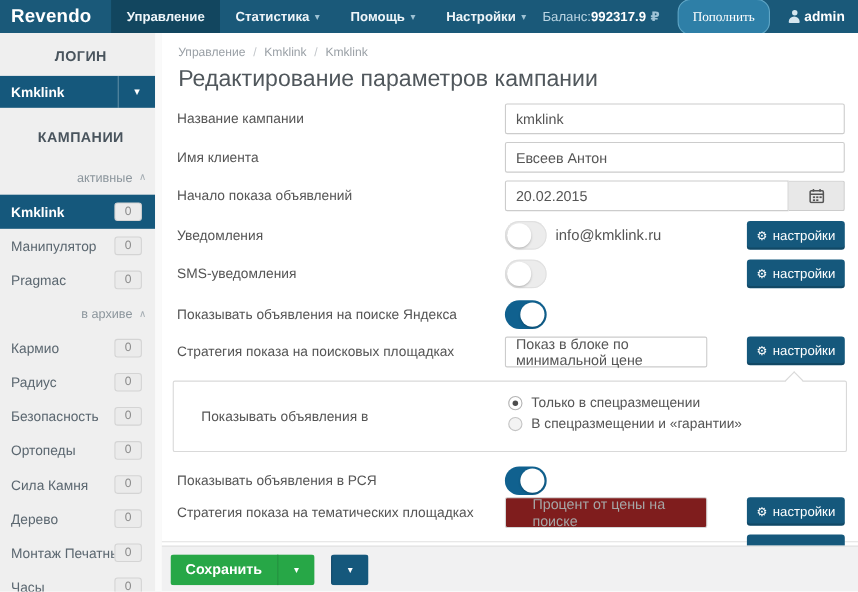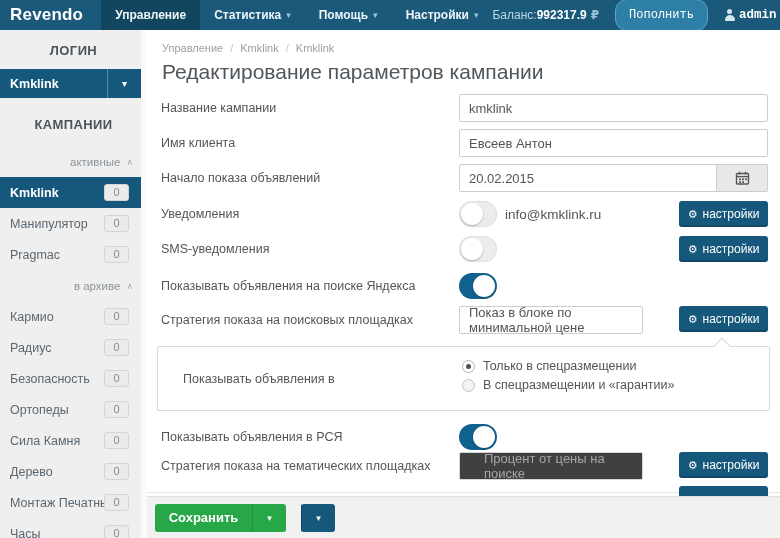--- a/index.html
+++ b/index.html
@@ -8,22 +8,22 @@
 
   
   .topbar { height:30px; background:#1a5979; display:flex; align-items:stretch; color:#fff; }
   .logo { font-size:17px; font-weight:bold; color:#fff; display:flex; align-items:center; padding:0 18px 0 10px; letter-spacing:.2px; }
   .nav-item { display:flex; align-items:center; gap:5px; padding:0 14px; font-size:12px; font-weight:bold; color:#eef5f9; cursor:pointer; }
   .nav-item.active { background:#12465f; }
   .nav-caret { font-size:9px; color:#9fc2d4; }
   .topbar-right { margin-left:auto; display:flex; align-items:center; padding-right:12px; }
   .balance { font-size:12px; color:#bcd6e4; }
   .ruble { color:#9fc3d6; font-weight:bold; font-size:12px; margin-left:4px; font-family:"DejaVu Sans",sans-serif; }
-  .btn-topup { margin:0 16px; background:#2e7fa7; border:1px solid #5fa6c6; border-radius:12px; color:#fff; font-size:12px; padding:8px 13px; cursor:pointer; font-family:Liberation Mono, monospace; }
-  .user { display:flex; align-items:center; gap:3px; font-size:12.5px; font-weight:bold; color:#fff; cursor:pointer;font-family:Liberation Mono, monospace; }
+  .btn-topup { margin:0 16px; background:#2e7fa7; border:1px solid #5fa6c6; border-radius:12px; color:#fff; font-size:12px; padding:8px 13px; cursor:pointer; font-family:Liberation Serif, serif; }
+  .user { display:flex; align-items:center; gap:3px; font-size:12.5px; font-weight:bold; color:#fff; cursor:pointer; }
   .person { width:12px; height:12px; position:relative; display:inline-block; }
   .person::before { content:""; position:absolute; left:3.5px; top:0; width:5px; height:5px; border-radius:50%; background:#d5e6ef; }
   .person::after { content:""; position:absolute; left:1px; top:6px; width:10px; height:6px; border-radius:5px 5px 1px 1px; background:#d5e6ef; }
 
   
   .shell { display:flex; height:508px; }
 
   
   .sidebar { width:147px; background:#efefef; position:relative; flex:none; overflow:hidden; }
   .scroll-strip { position:absolute; top:0; right:0; width:6px; height:100%; background:#fafafa; }
@@ -50,21 +50,21 @@
 
   .row { position:relative; }
   .row .lbl { position:absolute; left:14px; top:50%; transform:translateY(-50%); font-size:12.5px; color:#555; }
   .h28 { height:28px; }
   .h26 { height:26px; }
 
   .tb { position:absolute; left:312px; top:0; height:28px; background:#fff; border:1px solid #ccc; border-radius:2px; font-size:13px; color:#555; display:flex; align-items:center; padding:0 9px; }
   .tb.wide { width:309px; }
   .tb.date { width:258px; border-radius:2px 0 0 2px; }
   .tb.strategy { width:184px; }
-  .tb.disabled { background:#404040; color:#a6a6a6; border-color:#d6d6d6;padding-left:24px; }
+  .tb.disabled { background:#7f1d1d; color:#a6a6a6; border-color:#d6d6d6;padding-left:24px; }
   .date-addon { position:absolute; left:570px; top:0; width:51px; height:28px; background:#e8e8e8; border:1px solid #ccc; border-left:none; border-radius:0 2px 2px 0; display:flex; align-items:center; justify-content:center; cursor:pointer; }
 
   .toggle { position:absolute; left:312px; top:0; width:38px; height:26px; border-radius:13px; background:#ececec; box-shadow:inset 0 0 0 1px #e0e0e0; cursor:pointer; }
   .toggle .knob { position:absolute; top:2px; left:2px; width:22px; height:22px; border-radius:50%; background:#fff; box-shadow:0 1px 2px rgba(0,0,0,.25); }
   .toggle.on { background:#10618f; box-shadow:none; }
   .toggle.on .knob { left:auto; right:2px; }
 
   .email-text { position:absolute; left:358px; top:50%; transform:translateY(-50%); font-size:13.5px; color:#555; }
 
   .btn-settings { position:absolute; left:532px; top:0; width:89px; height:26px; background:#15587c; color:#fff; border:none; border-radius:3px; font-size:12px; font-family:inherit; display:flex; align-items:center; justify-content:center; gap:5px; box-shadow:inset 0 -2px rgba(0,0,0,.18); cursor:pointer; }

